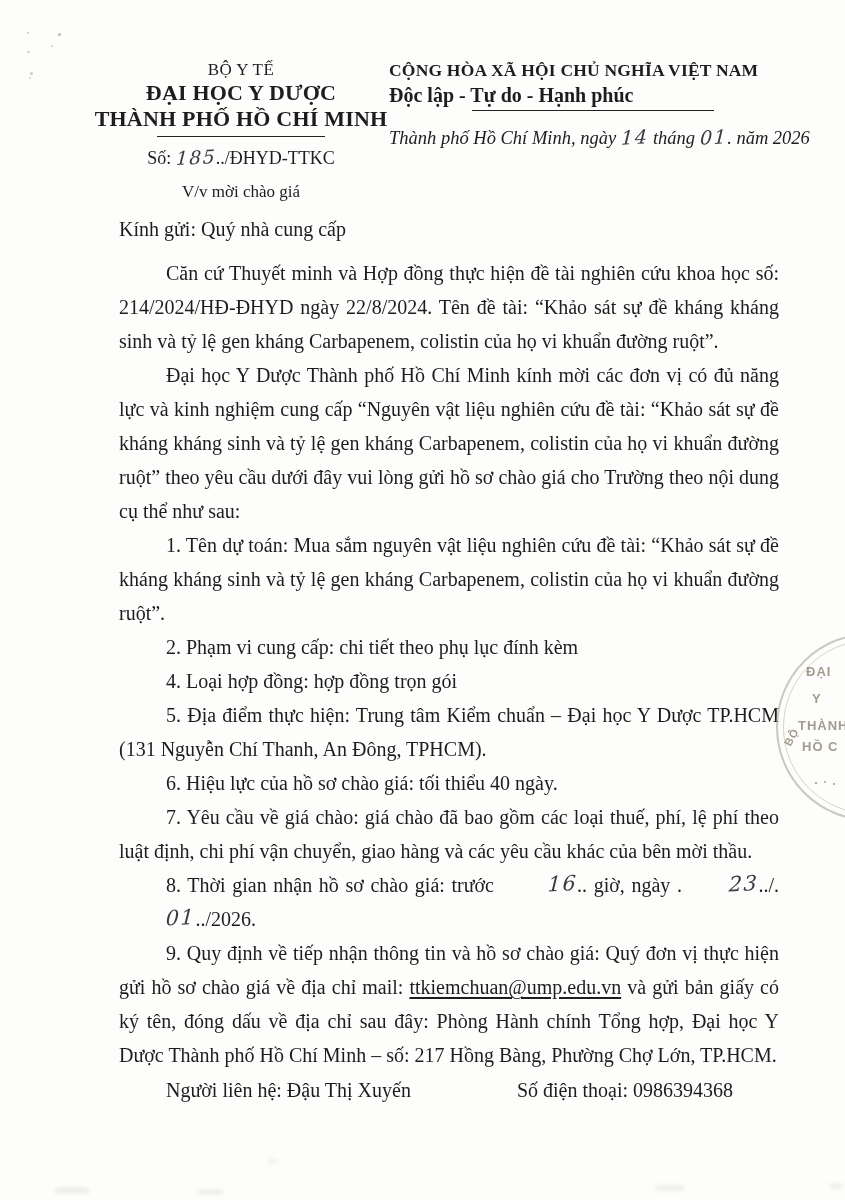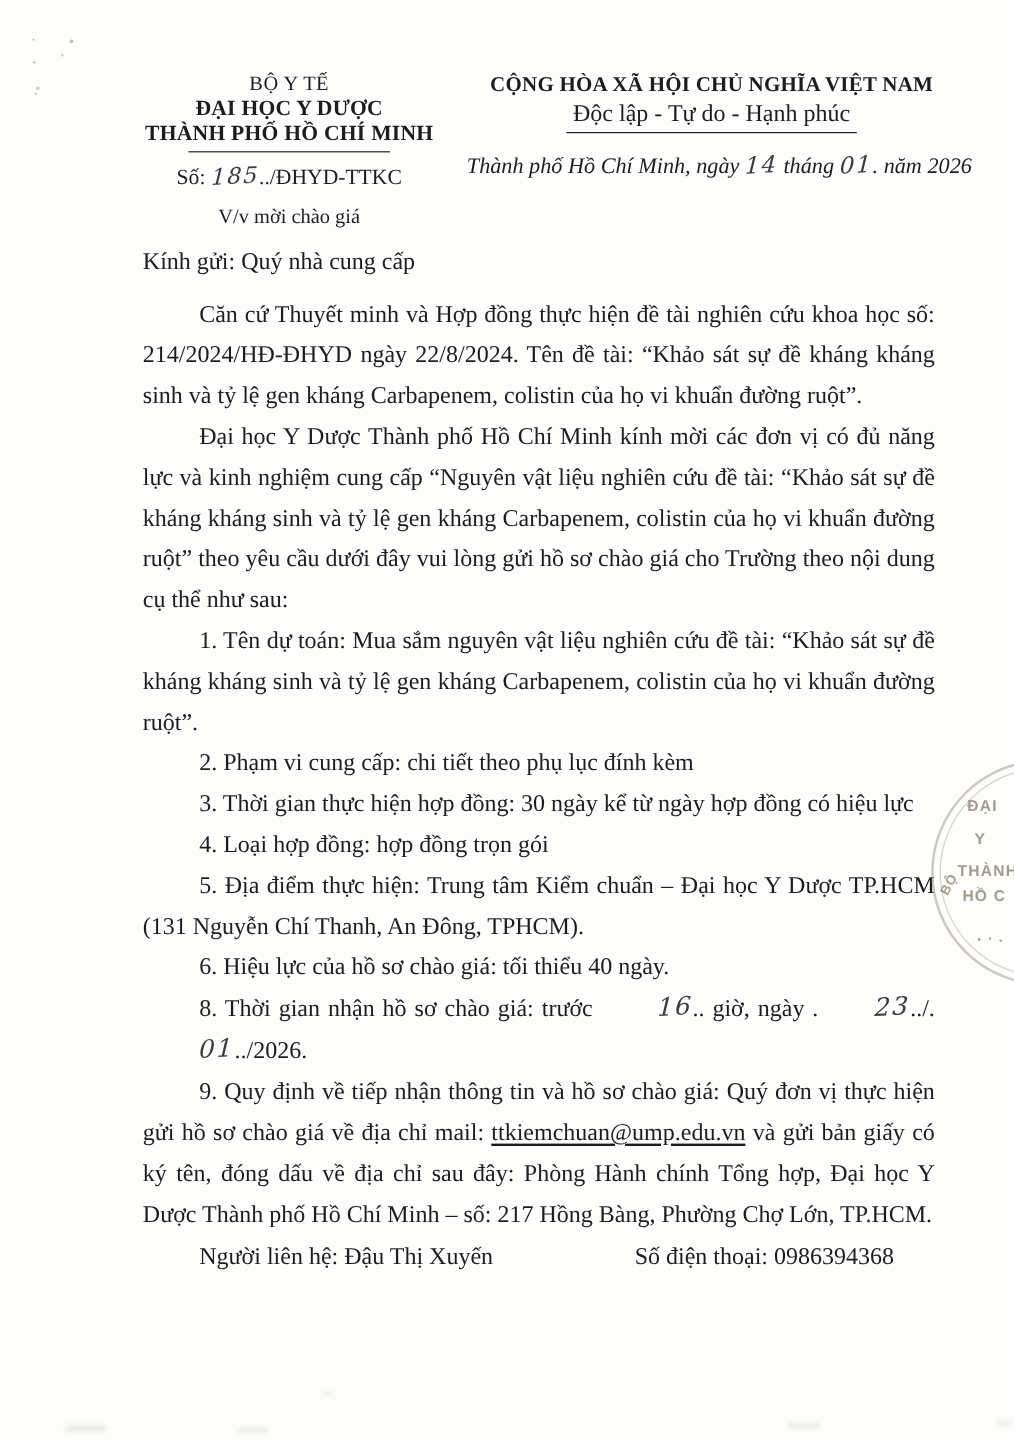--- a/index.html
+++ b/index.html
@@ -8,48 +8,48 @@
     width: 845px;
     height: 1200px;
     background: #fdfdfb;
     overflow: hidden;
     font-family: "Liberation Serif", serif;
     color: #1d1d1f;
   }
   
   .doc-header { display: flex; padding-top: 60px; }
   .header-left { width: 300px; margin-left: 93px; text-align: center; }
-  .header-right { width: 408px; margin-left: auto; margin-right: 48px; text-align: center; }
+  .header-right { width: 408px; margin-left: auto; margin-right: 48px; text-align: left; }
   .ministry { font-size: 17px; letter-spacing: .4px; }
-  .org { font-size: 18px; font-weight: bold; letter-spacing: .2px; }
+  .org { font-size: 22px; font-weight: bold; letter-spacing: .2px; }
   .rule-left { width: 168px; border-top: 1.6px solid #222; margin: 4px auto 10px; }
   .ref-line { font-size: 18px; }
   .subject { font-size: 17px; margin-top: 13px; }
   .national { font-size: 17.5px; font-weight: bold; letter-spacing: .2px; }
-  .motto { font-size: 20px; font-weight: normal; margin-top: 3px; }
+  .motto { font-size: 20px; font-weight: bold; margin-top: 3px; }
   .rule-right { width: 242px; border-top: 1.6px solid #222; margin: 3px auto 0; }
   .dateline { font-size: 18.5px; font-style: italic; margin-top: 15px; white-space: nowrap; }
   
   .hand {
     font-family: "DejaVu Serif", serif;
     font-style: italic;
     color: #3a3944;
     letter-spacing: 1.5px;
     display: inline-block;
     transform: rotate(-3deg) skewX(-6deg);
     font-size: 1.04em;
   }
   
   .doc-body { margin: 10px 66px 0 119px; font-size: 20px; line-height: 34px; text-align: justify; }
   .salutation { text-align: left; font-size: 20px; margin: 4px 0 10px; }
   p.para { margin: 0; text-indent: 47px; }
   .email { text-decoration: underline; text-underline-offset: 3px; }
   .contact { display: flex; margin-top: 1px; }
   .contact-left { margin-left: 47px; }
-  .contact-right { margin-left: auto; margin-right: 34px; }
+  .contact-right { margin-left: auto; margin-right: 46px; }
   
   .stamp { position: absolute; left: 776px; top: 633px; width: 188px; height: 188px; pointer-events: none; }
   .stamp-ring { position: absolute; inset: 0; border: 2.5px solid rgba(158,148,132,.50); border-radius: 50%; }
   .stamp-ring.inner { inset: 7px; border-width: 1px; border-color: rgba(158,148,132,.40); }
   .stamp span {
     position: absolute;
     font-family: "Liberation Sans", sans-serif;
     font-weight: bold;
     font-size: 13px;
     color: rgba(128,118,100,.72);
@@ -92,24 +92,24 @@
   </header>
 
   <main class="doc-body">
     <div class="salutation">Kính gửi: Quý nhà cung cấp</div>
 
     <p class="para">Căn cứ Thuyết minh và Hợp đồng thực hiện đề tài nghiên cứu khoa học số: 214/2024/HĐ-ĐHYD ngày 22/8/2024. Tên đề tài: “Khảo sát sự đề kháng kháng sinh và tỷ lệ gen kháng Carbapenem, colistin của họ vi khuẩn đường ruột”.</p>
     <p class="para">Đại học Y Dược Thành phố Hồ Chí Minh kính mời các đơn vị có đủ năng lực và kinh nghiệm cung cấp “Nguyên vật liệu nghiên cứu đề tài: “Khảo sát sự đề kháng kháng sinh và tỷ lệ gen kháng Carbapenem, colistin của họ vi khuẩn đường ruột” theo yêu cầu dưới đây vui lòng gửi hồ sơ chào giá cho Trường theo nội dung cụ thể như sau:</p>
 
     <p class="para">1. Tên dự toán: Mua sắm nguyên vật liệu nghiên cứu đề tài: “Khảo sát sự đề kháng kháng sinh và tỷ lệ gen kháng Carbapenem, colistin của họ vi khuẩn đường ruột”.</p>
     <p class="para">2. Phạm vi cung cấp: chi tiết theo phụ lục đính kèm</p>
-    <p class="para">3. Thời gian thực hiện hợp đồng: 30 ngày kể từ ngày hợp đồng có hiệu lực</p>
     <p class="para">4. Loại hợp đồng: hợp đồng trọn gói</p>
     <p class="para">5. Địa điểm thực hiện: Trung tâm Kiểm chuẩn – Đại học Y Dược TP.HCM (131 Nguyễn Chí Thanh, An Đông, TPHCM).</p>
     <p class="para">6. Hiệu lực của hồ sơ chào giá: tối thiểu 40 ngày.</p>
+    <p class="para">7. Yêu cầu về giá chào: giá chào đã bao gồm các loại thuế, phí, lệ phí theo luật định, chi phí vận chuyển, giao hàng và các yêu cầu khác của bên mời thầu.</p>
 
     <p class="para"><span>8. Thời gian nhận hồ sơ chào giá: trước </span><span class="hand">16</span><span>.. giờ, ngày .</span><span class="hand">23</span><span>../.</span><span class="hand">01</span><span>../2026.</span></p>
 
     <p class="para"><span>9. Quy định về tiếp nhận thông tin và hồ sơ chào giá: Quý đơn vị thực hiện gửi hồ sơ chào giá về địa chỉ mail: </span><span class="email">ttkiemchuan@ump.edu.vn</span><span> và gửi bản giấy có ký tên, đóng dấu về địa chỉ sau đây: Phòng Hành chính Tổng hợp, Đại học Y Dược Thành phố Hồ Chí Minh – số: 217 Hồng Bàng, Phường Chợ Lớn, TP.HCM.</span></p>
 
     <div class="contact">
       <span class="contact-left">Người liên hệ: Đậu Thị Xuyến</span>
       <span class="contact-right">Số điện thoại: 0986394368</span>
     </div>
   </main>

